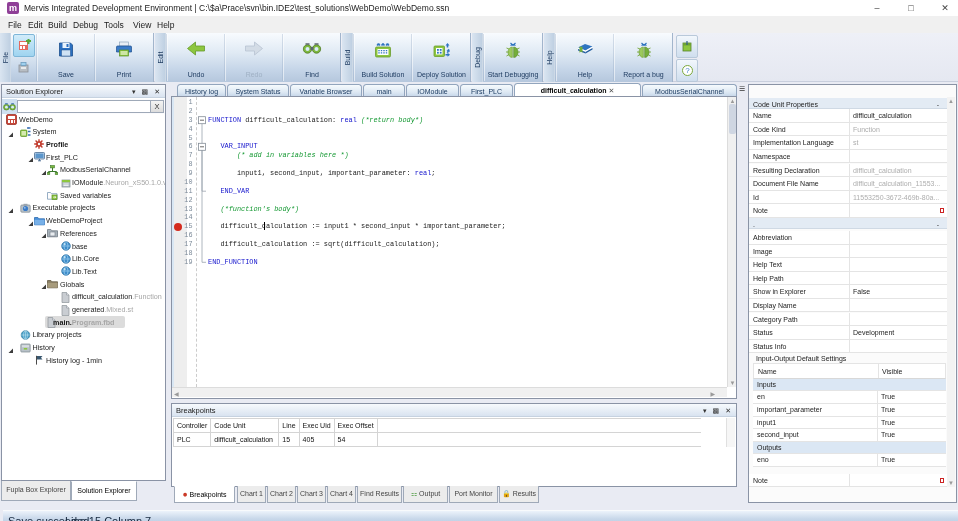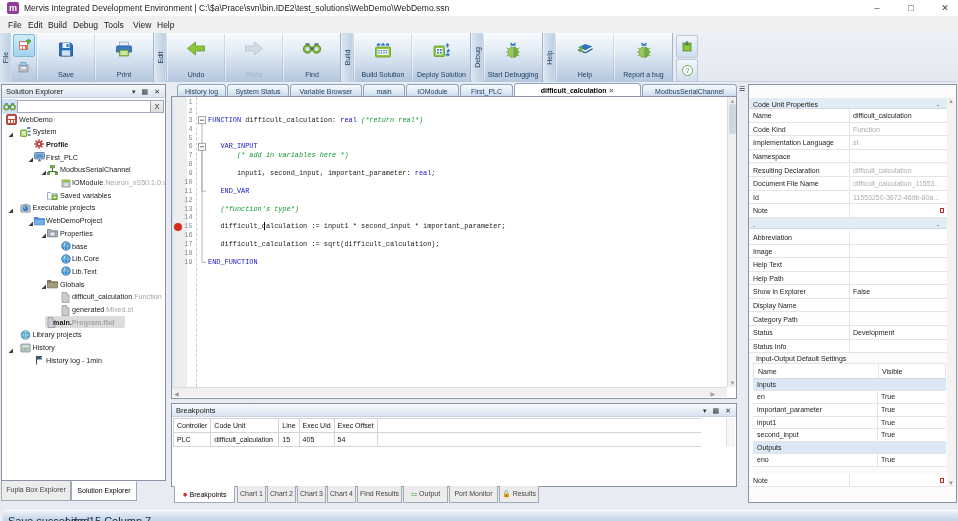--- a/index.html
+++ b/index.html
@@ -373,21 +373,21 @@
           <span class="tx" style="left:44px;">WebDemoProject</span>
         </div>
     <div class="trow" style="top:141.8px;">
           <span class="arr" style="left:39px;"><svg width="6" height="6" viewBox="0 0 6 6">
               <polygon points="5,0.5 5,5 0.5,5" fill="#3c3c3c"></polygon>
             </svg></span>
           <span class="ticon" style="left:45px;"><svg width="11" height="10" viewBox="0 0 11 10">
               <path d="M0.5 1.5 h3.4 l1 1.3 h5.6 v6 h-10 z" fill="#a8b2ba" stroke="#717b85" stroke-width="0.8"></path>
               <rect x="3" y="4" width="5" height="4" fill="#e8ecef" stroke="#717b85" stroke-width="0.6"></rect>
             </svg></span>
-          <span class="tx" style="left:58px;">Properties</span>
+          <span class="tx" style="left:58px;">References</span>
         </div>
     <div class="trow" style="top:154.5px;">
           <span class="ticon" style="left:59px;"><svg width="10" height="10" viewBox="0 0 10 10">
               <circle cx="5" cy="5" r="4.3" fill="#3f8ecb" stroke="#276b9e" stroke-width="0.7"></circle>
               <ellipse cx="5" cy="5" rx="2" ry="4.2" fill="none" stroke="#9ed0f0" stroke-width="0.7"></ellipse>
               <path d="M0.8 5 h8.4" stroke="#9ed0f0" stroke-width="0.7"></path>
               <circle cx="3.6" cy="3.2" r="1.1" fill="#bfe2f5"></circle>
             </svg></span>
           <span class="tx" style="left:70px;">base</span>
         </div>
@@ -494,31 +494,31 @@
     <line x1="4" y1="94.2" x2="8" y2="94.2" stroke="#9aa3ad" stroke-width="0.8"></line>
     <line x1="4" y1="165.3" x2="8" y2="165.3" stroke="#9aa3ad" stroke-width="0.8"></line>
     <rect x="0.5" y="19.7" width="7" height="7" fill="#fff" stroke="#848d97" stroke-width="0.8"></rect>
     <line x1="2" y1="23.2" x2="6" y2="23.2" stroke="#444" stroke-width="0.8"></line>
     <rect x="0.5" y="46.3" width="7" height="7" fill="#fff" stroke="#848d97" stroke-width="0.8"></rect>
     <line x1="2" y1="49.8" x2="6" y2="49.8" stroke="#444" stroke-width="0.8"></line>
   </svg>
   <div style="position:absolute;left:2px;top:126px;width:8px;height:8px;border-radius:50%;background:#d42b1e;"></div>
   <div id="code"><span> </span>
 <span> </span>
-<span class="k">FUNCTION</span> difficult_calculation: <span class="k">real</span> <span class="c">(*return real*)</span>
+<span class="k">FUNCTION</span> difficult_calculation: <span class="k">real</span> <span class="c">(*return body*)</span>
 <span> </span>
 <span> </span>
    <span class="k">VAR_INPUT</span>
 <span class="c">       (* add in variables here *)</span>
 <span> </span>
        input1, second_input, important_parameter: <span class="k">real</span>;
 <span> </span>
    <span class="k">END_VAR</span>
 <span> </span>
-   <span class="c">(*function's type*)</span>
+   <span class="c">(*function's body*)</span>
 <span> </span>
    difficult_calculation := input1 * second_input * important_parameter;
 <span> </span>
    difficult_calculation := sqrt(difficult_calculation);
 <span> </span>
 <span class="k">END_FUNCTION</span></div>
   <div style="position:absolute;left:92px;top:125px;width:1px;height:8px;background:#000;"></div>
   <div class="hsb" style="width:555px;">
     <span class="sbarrow" style="left:2px;top:2px;">◀</span>
     <span class="sbarrow" style="right:12px;top:2px;">▶</span>

